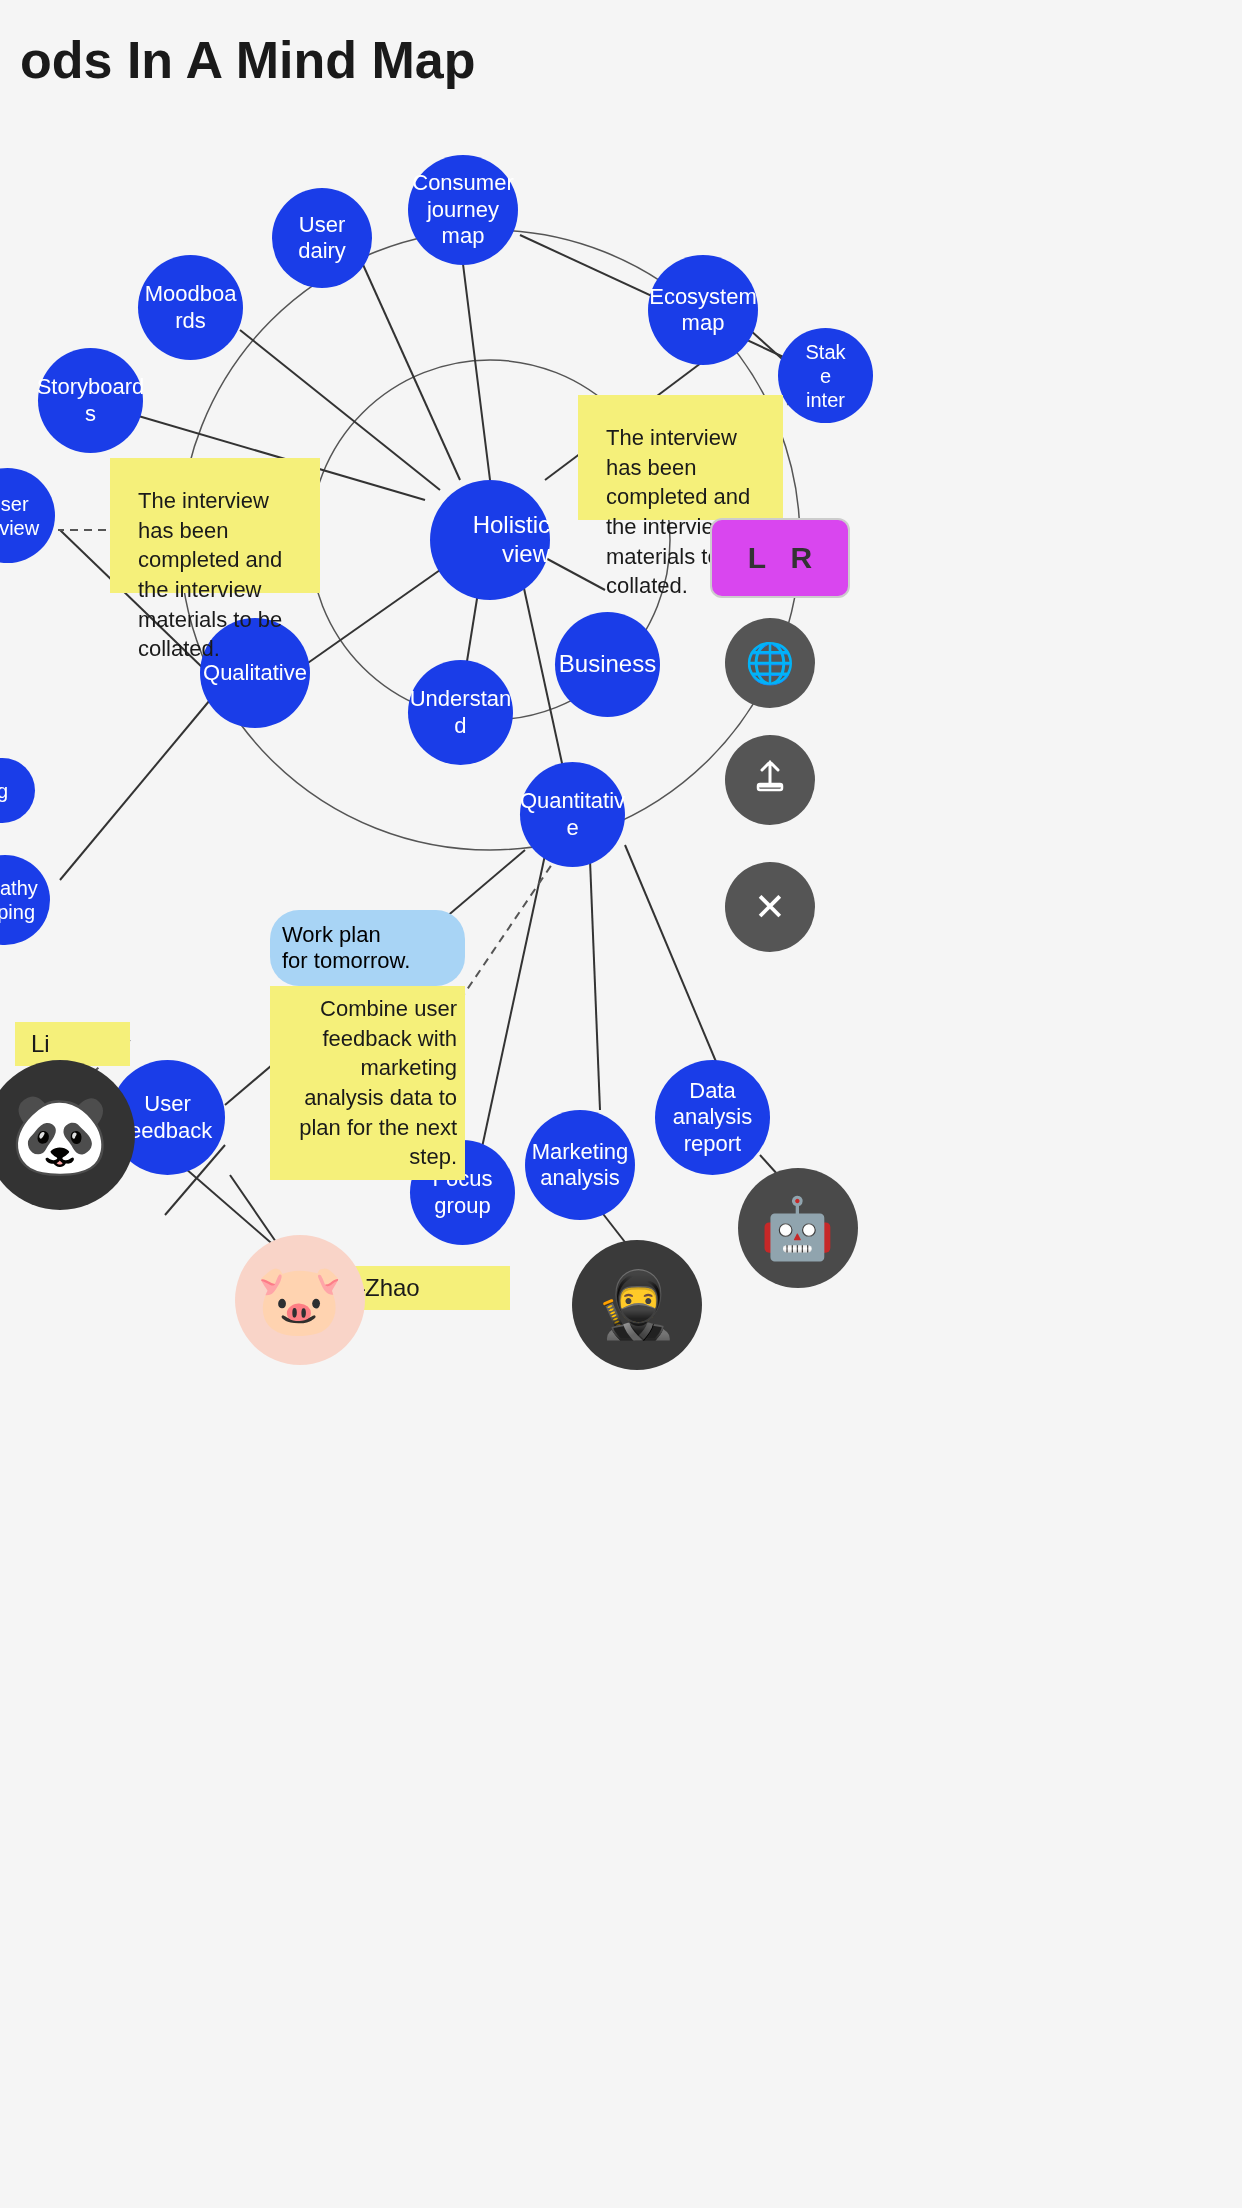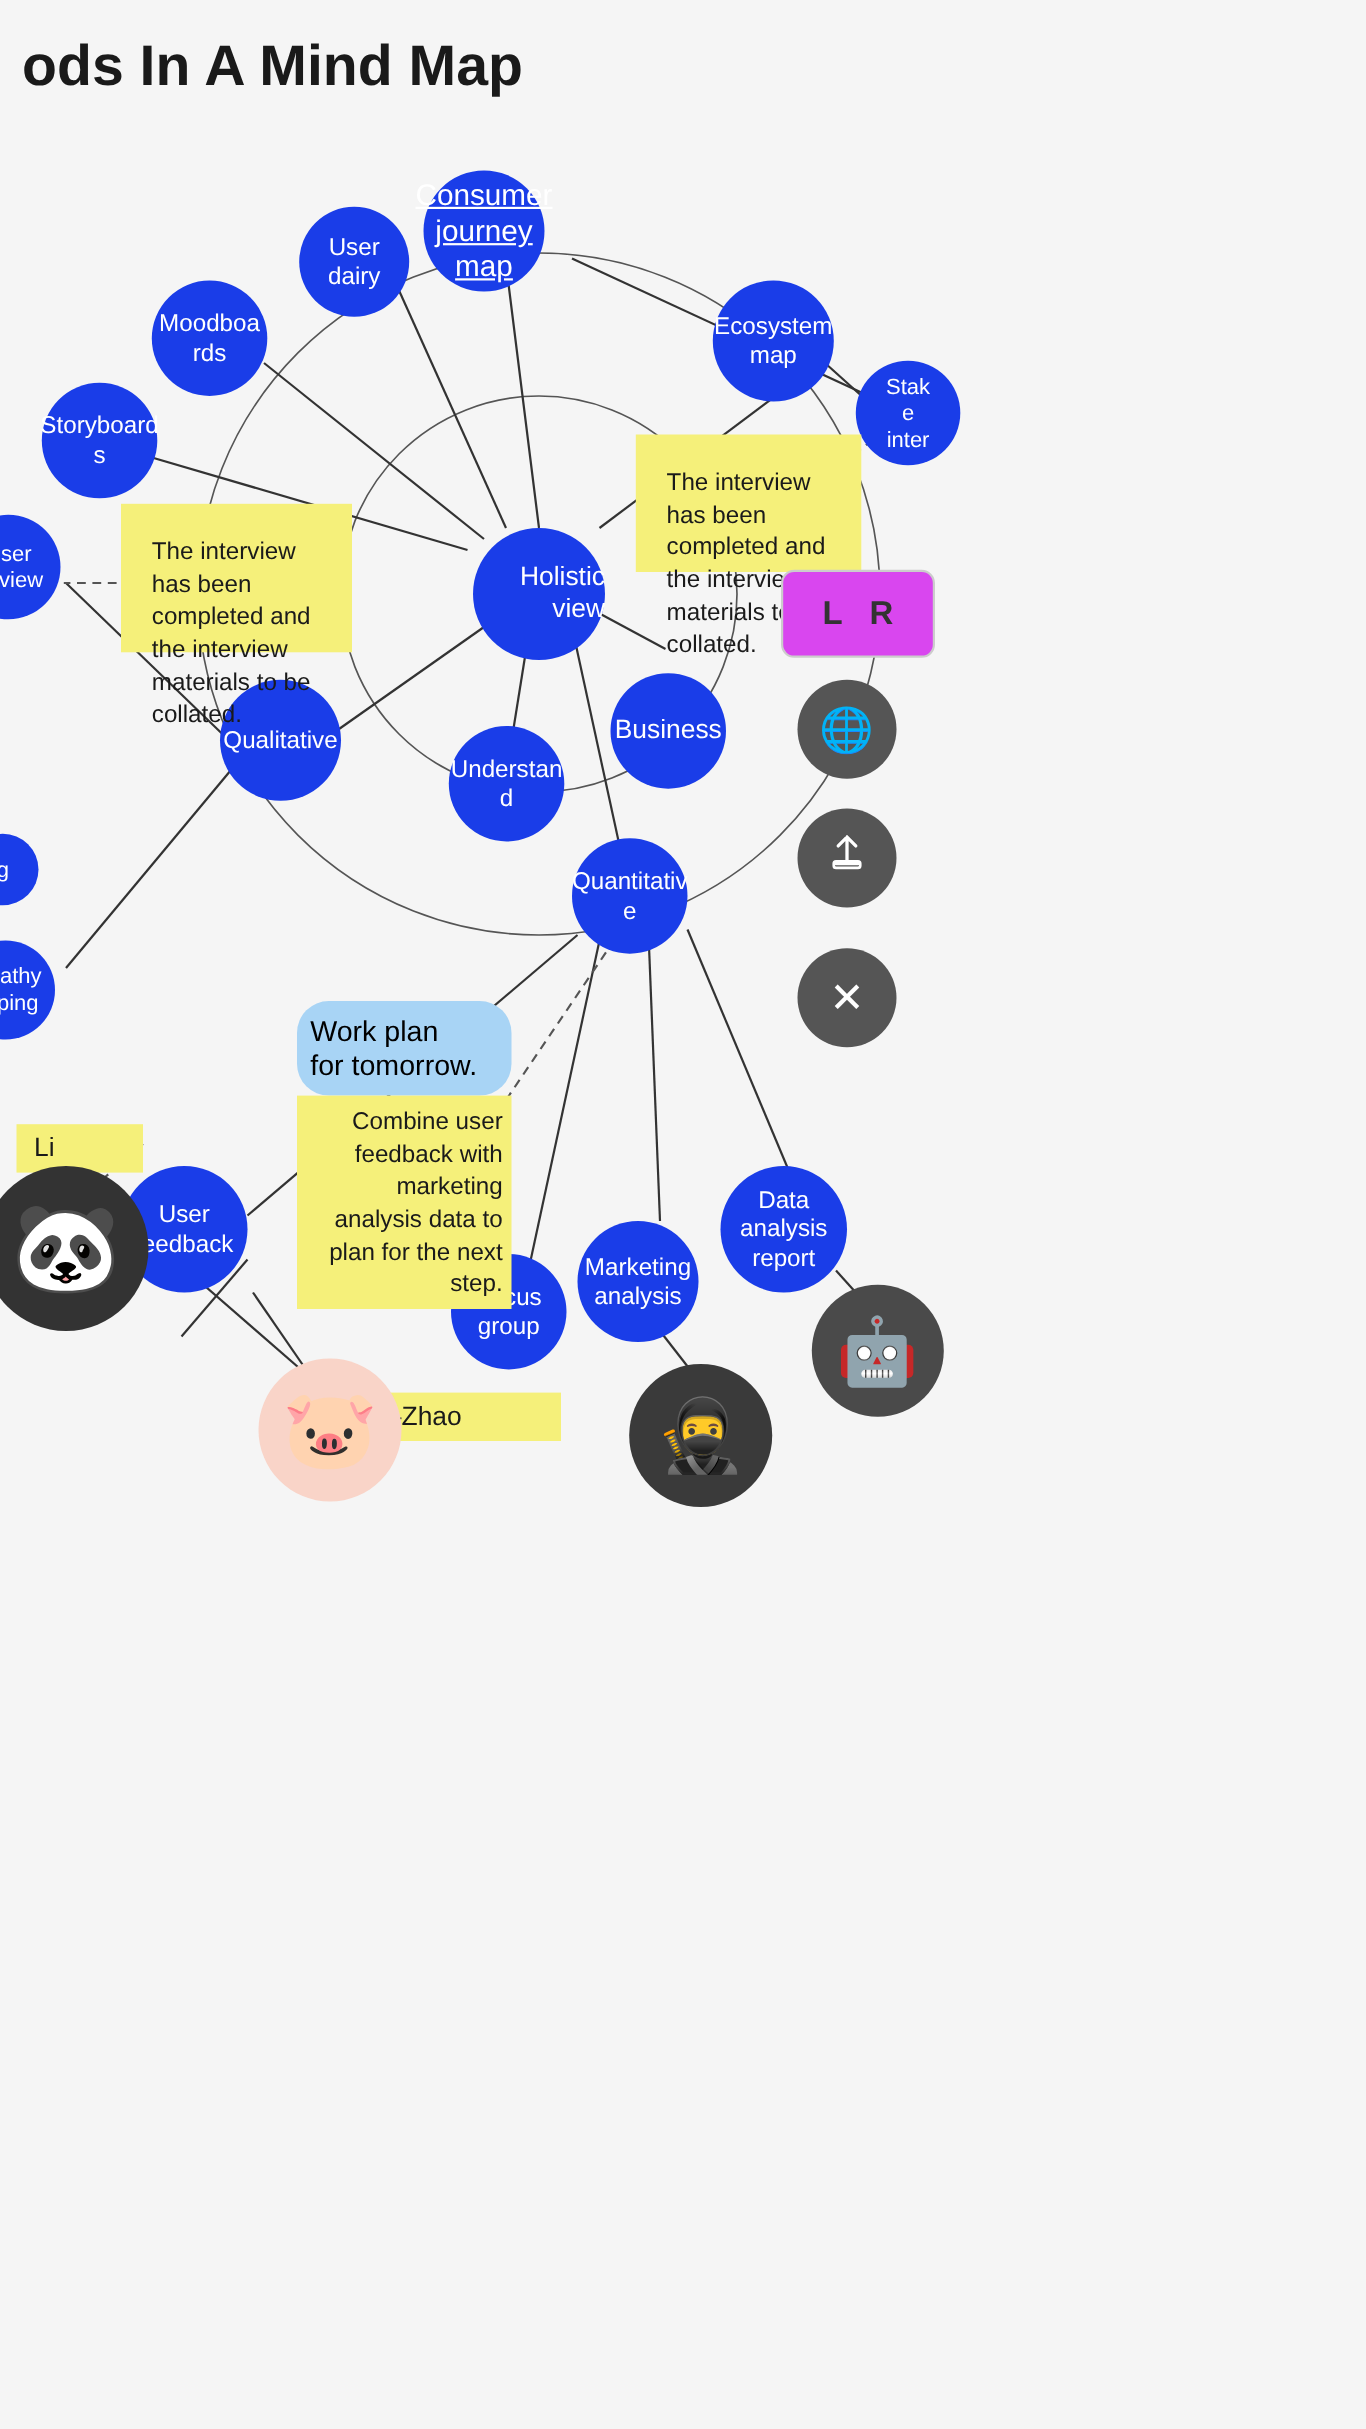--- a/index.html
+++ b/index.html
@@ -199,21 +199,21 @@
 
 </svg>
 
 <div class="page-title">ods In A Mind Map</div>
 
 <div class="node" style="left:430px;top:480px;width:120px;height:120px;font-size:24px;text-align:right;">
   <span>Holistic
 view</span>
 </div>
 
-<div class="node" style="left:385px;top:155px;width:110px;height:110px;font-size:27px;text-decoration:underline;">
+<div class="node" style="left:408px;top:155px;width:110px;height:110px;font-size:22px;">
   <span>Consumer<br>journey<br>map</span>
 </div>
 
 <div class="node" style="left:272px;top:188px;width:100px;height:100px;font-size:22px;">
   <span>User dairy</span>
 </div>
 
 <div class="node" style="left:138px;top:255px;width:105px;height:105px;font-size:22px;">
   <span>Moodboa<br>rds</span>
 </div>
@@ -276,21 +276,21 @@
 
 <div class="sticky" style="left:110px;top:458px;width:210px;height:135px;font-size:22px;">
   <span>The interview has been completed and the interview materials to be collated.</span>
 </div>
 
 <div class="sticky" style="left:578px;top:395px;width:205px;height:125px;font-size:22px;">
   <span>The interview has been completed and the interview materials to be collated.</span>
 </div>
 
 <div style="position:absolute;left:270px;top:910px;width:195px;">
-  <div class="sticky-blue" style="padding:12px;font-size:26px;font-weight:500;border-radius:29px;">Work plan<br>for tomorrow.</div>
+  <div class="sticky-blue" style="padding:12px;font-size:22px;font-weight:500;border-radius:29px;">Work plan<br>for tomorrow.</div>
   <div class="sticky" style="font-size:22px;margin-top:0;padding:8px;text-align:right;">Combine user feedback with marketing analysis data to plan for the next step.</div>
 </div>
 
 <div class="sticky-yellow-label" style="left:15px;top:1022px;width:115px;">
   <span>Li</span>
 </div>
 
 <div class="sticky-yellow-label" style="left:325px;top:1266px;width:185px;">
   <span>—Zhao</span>
 </div>

